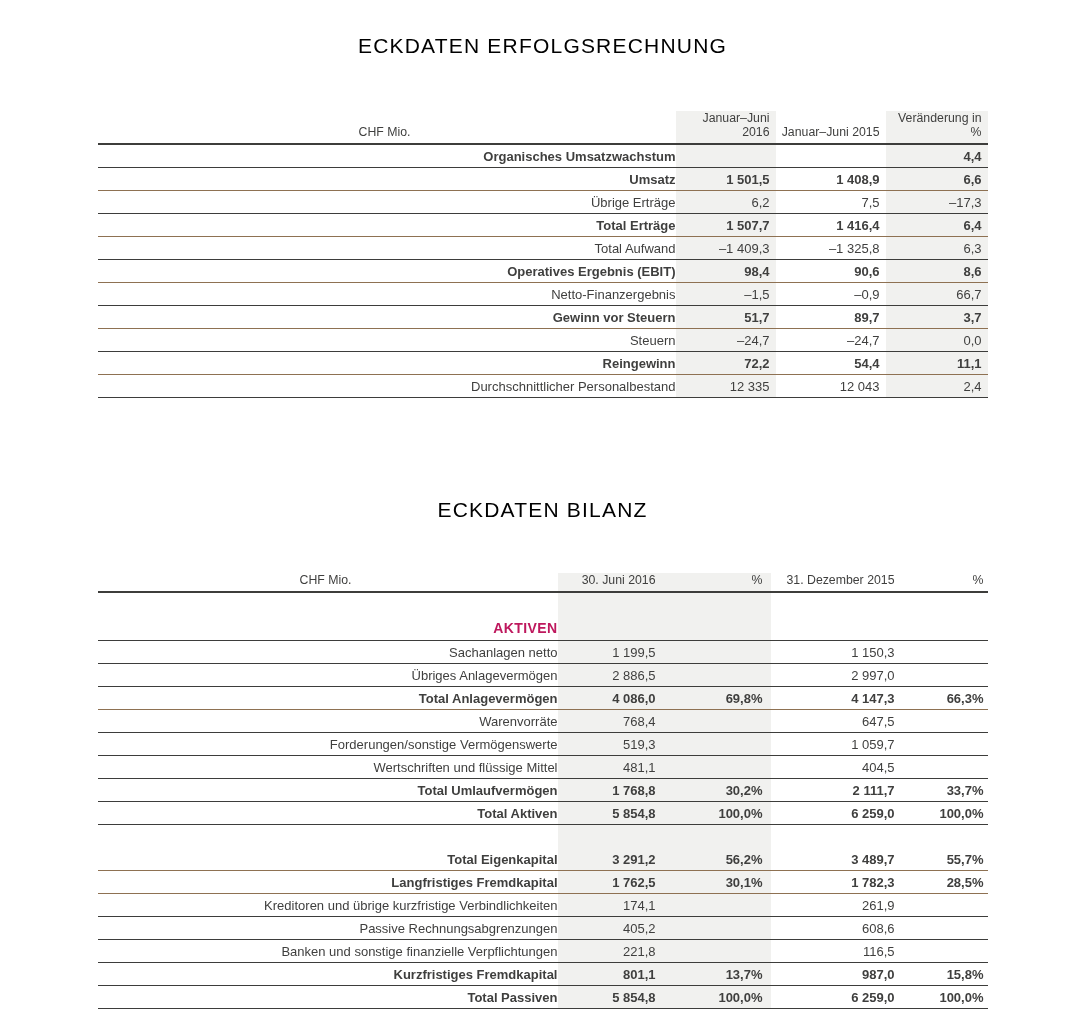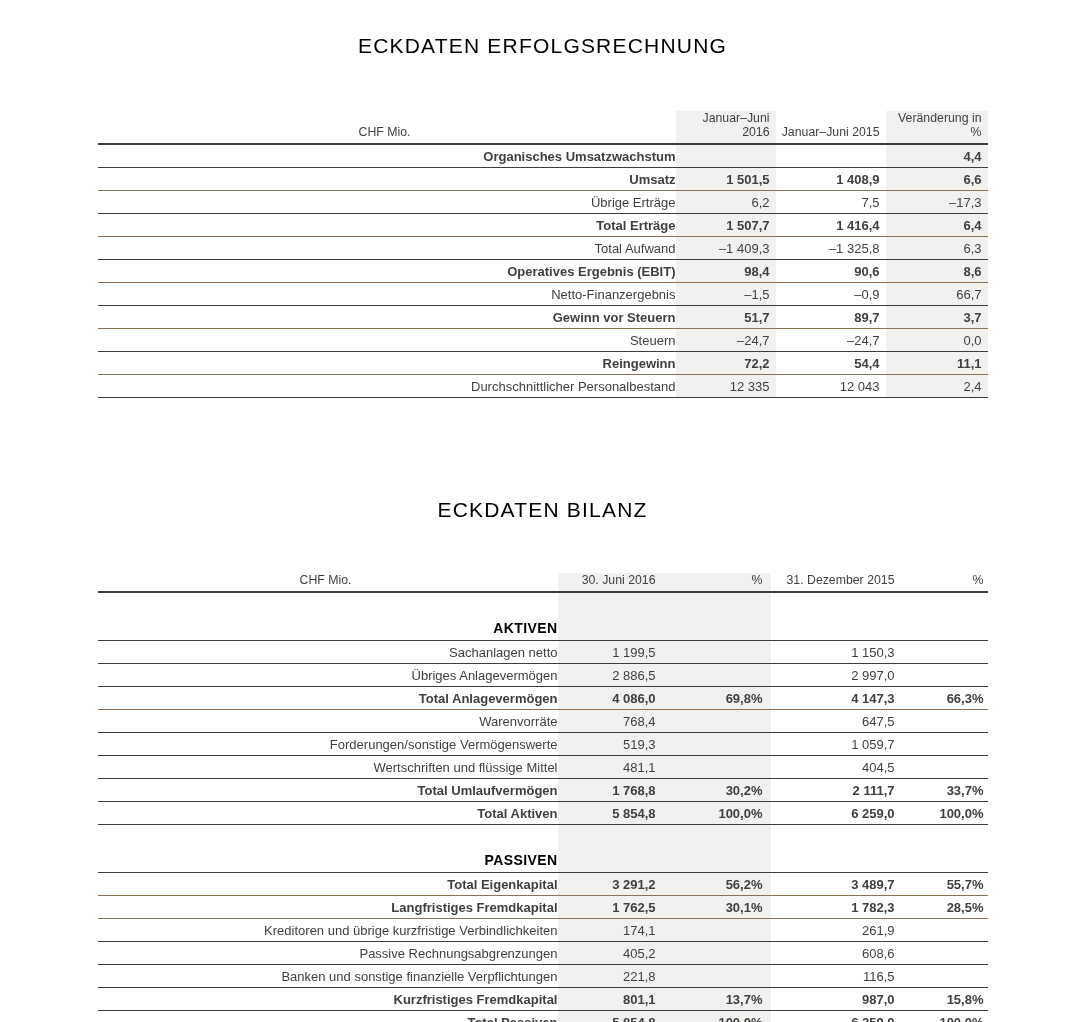--- a/index.html
+++ b/index.html
@@ -42,21 +42,21 @@
   #t2 col.c-lbl{width:460px;} #t2 col.c-v16{width:110px;} #t2 col.c-p16{width:103px;}
   #t2 col.c-v15{width:132px;} #t2 col.c-p15{width:85px;}
   #t2 td:nth-child(2), #t2 th:nth-child(2){padding-right:12px;}
   #t2 td:nth-child(3), #t2 th:nth-child(3){padding-right:8px;}
   #t2 td:nth-child(4), #t2 th:nth-child(4){padding-right:8px;}
   #t2 td:nth-child(5), #t2 th:nth-child(5){padding-right:4px;}
   #t2 th.lft{text-align:right;padding-left:14px;}
   #t2 tr.sp td{height:23px;border:none;}
   #t2 tr.sec td{height:24px;}
   .sec-heading{
-    color:#000000;font-weight:bold;font-size:14px;letter-spacing:0.4px;
+    color:#be185d;font-weight:bold;font-size:14px;letter-spacing:0.4px;
   }
 </style>
 </head>
 <body>
 
 <div class="content">
 
   <h1 class="doc-title" id="title-income">ECKDATEN ERFOLGSRECHNUNG</h1>
 
   <table class="fin" id="t1">
@@ -234,27 +234,20 @@
           <td class="num bold bb-dark">6 259,0</td>
           <td class="num bold bb-dark">100,0%</td>
         </tr>
         <tr class="sp">
           <td class="bb-none"></td>
           <td class="shade bb-none"></td>
           <td class="shade bb-none"></td>
           <td class="bb-none"></td>
           <td class="bb-none"></td>
         </tr>
-        <tr class="sec">
-          <td class="lbl sec-heading bb-dark">PASSIVEN</td>
-          <td class="shade bb-dark"></td>
-          <td class="shade bb-dark"></td>
-          <td class="bb-dark"></td>
-          <td class="bb-dark"></td>
-        </tr>
         <tr>
           <td class="lbl bold bb-brown">Total Eigenkapital</td>
           <td class="num shade bold bb-brown">3 291,2</td>
           <td class="num shade bold bb-brown">56,2%</td>
           <td class="num bold bb-brown">3 489,7</td>
           <td class="num bold bb-brown">55,7%</td>
         </tr>
         <tr>
           <td class="lbl bold bb-brown">Langfristiges Fremdkapital</td>
           <td class="num shade bold bb-brown">1 762,5</td>

